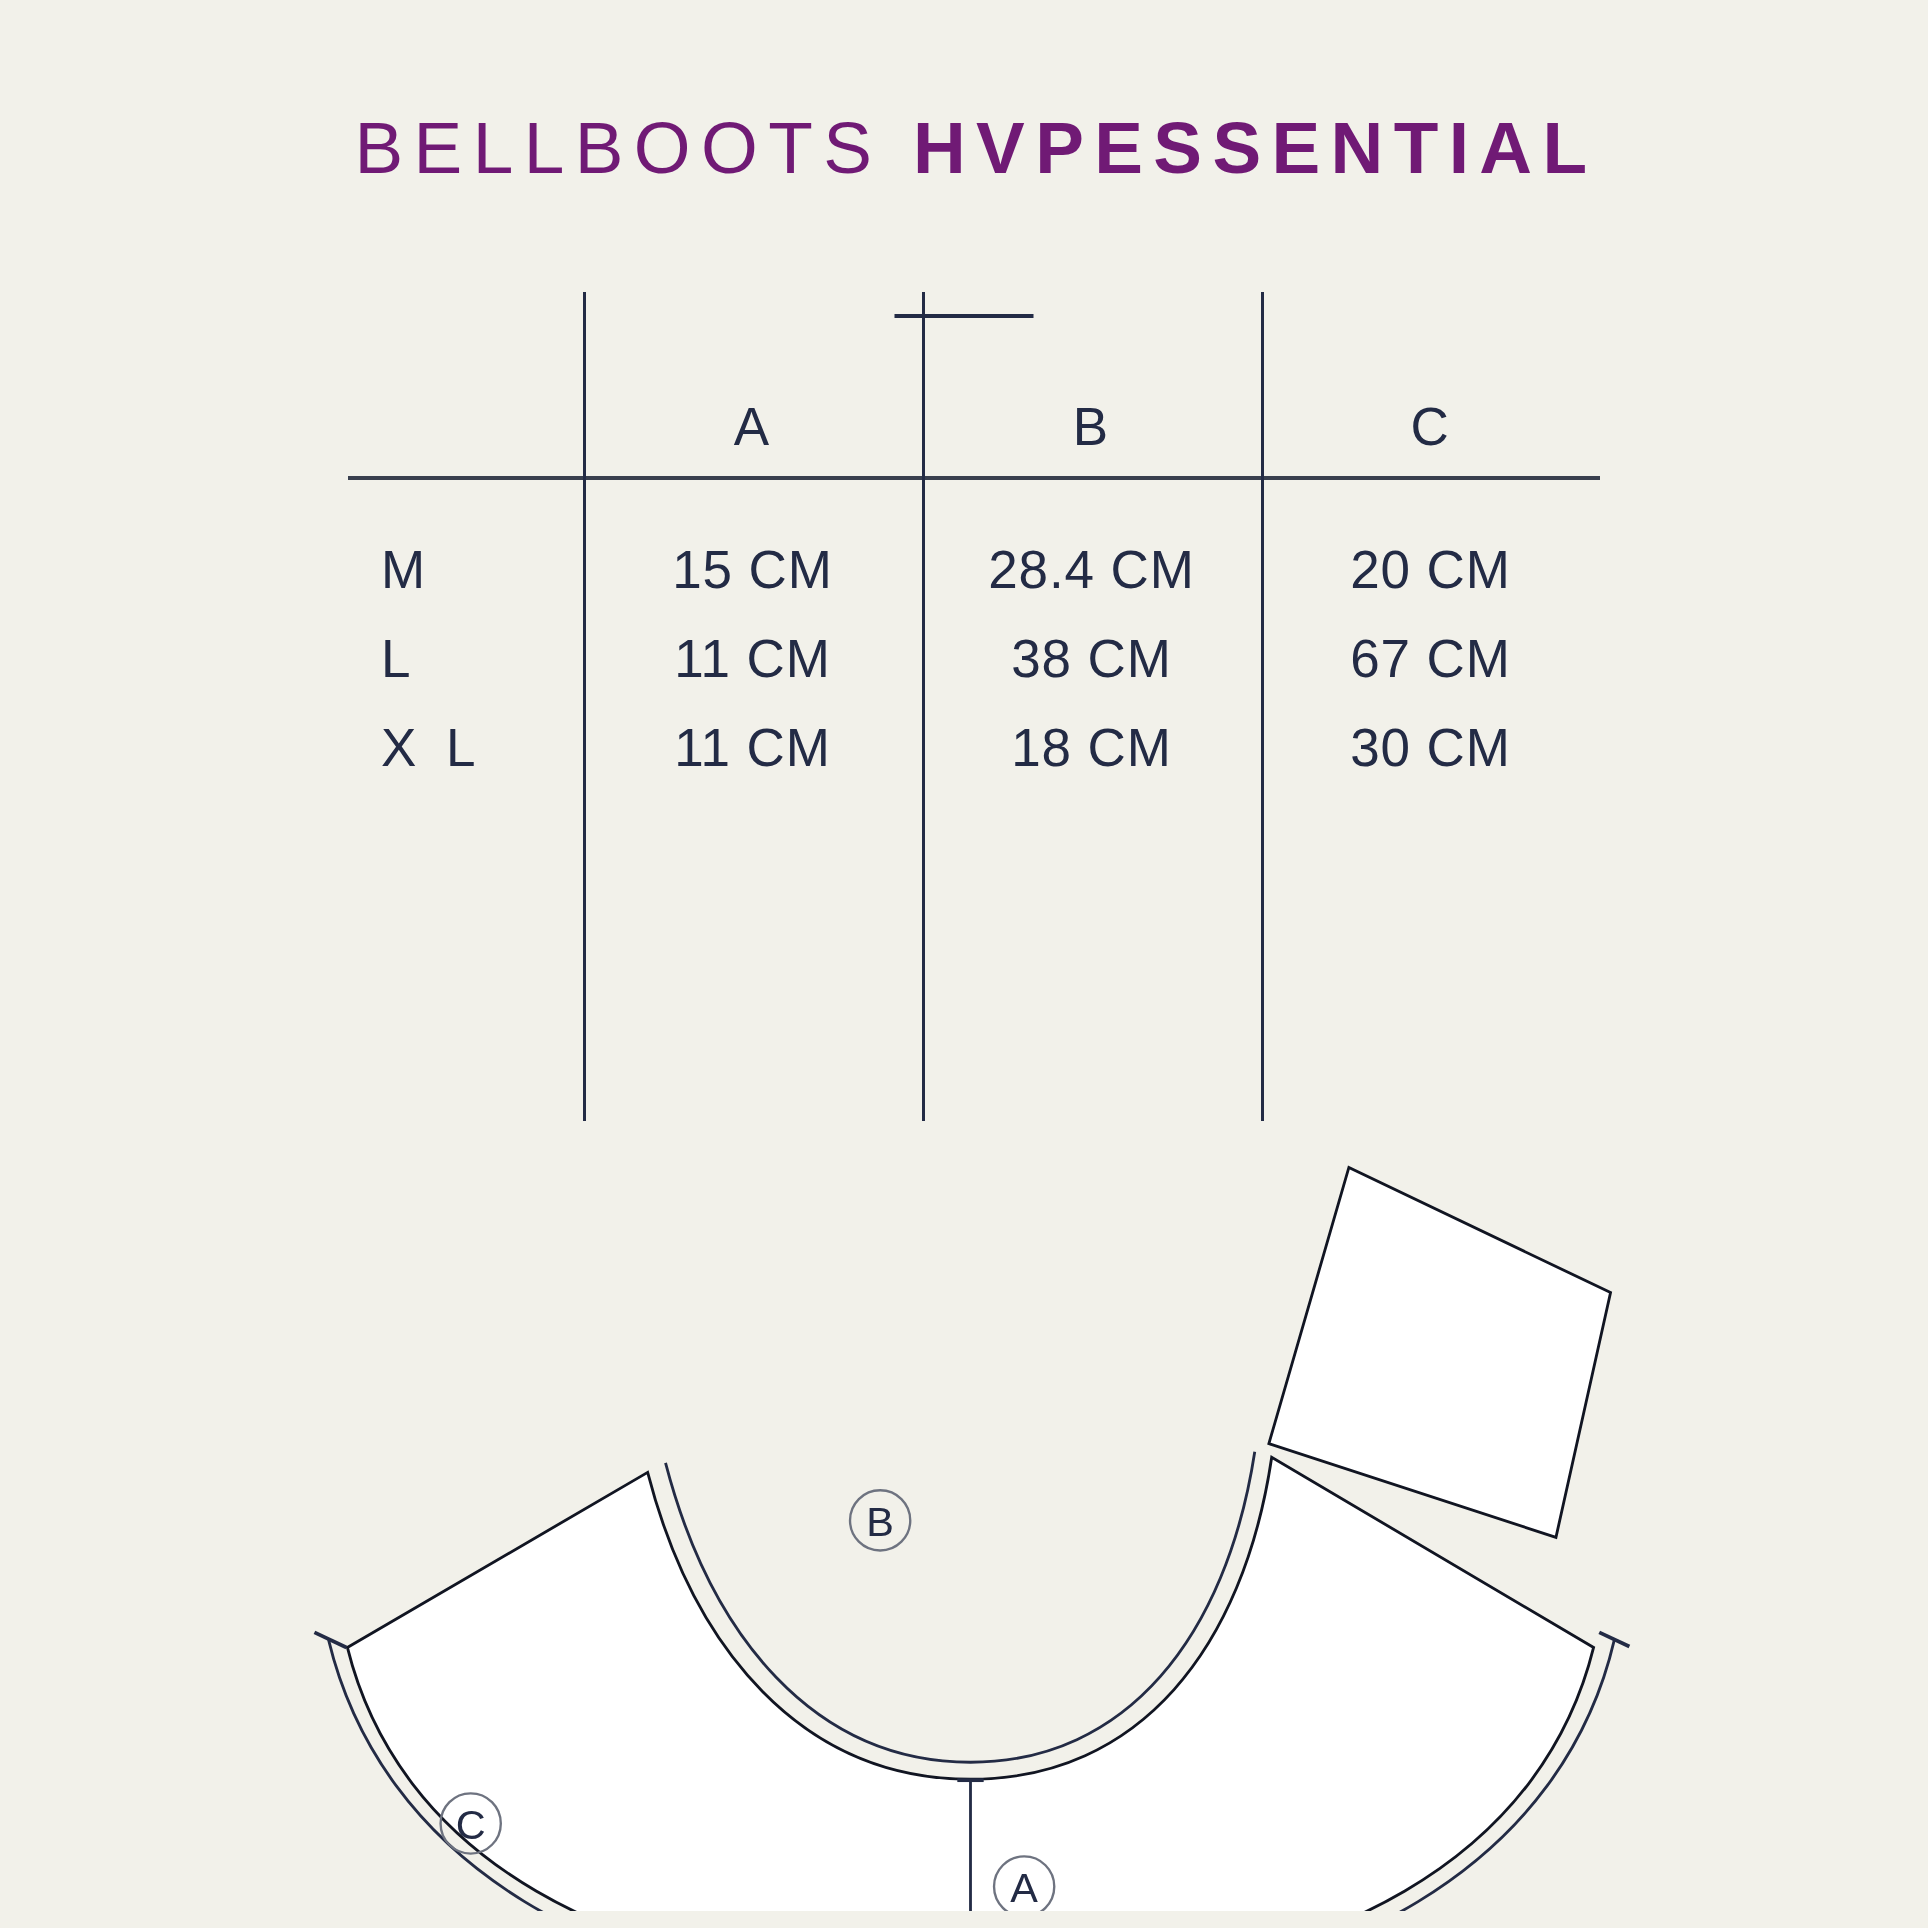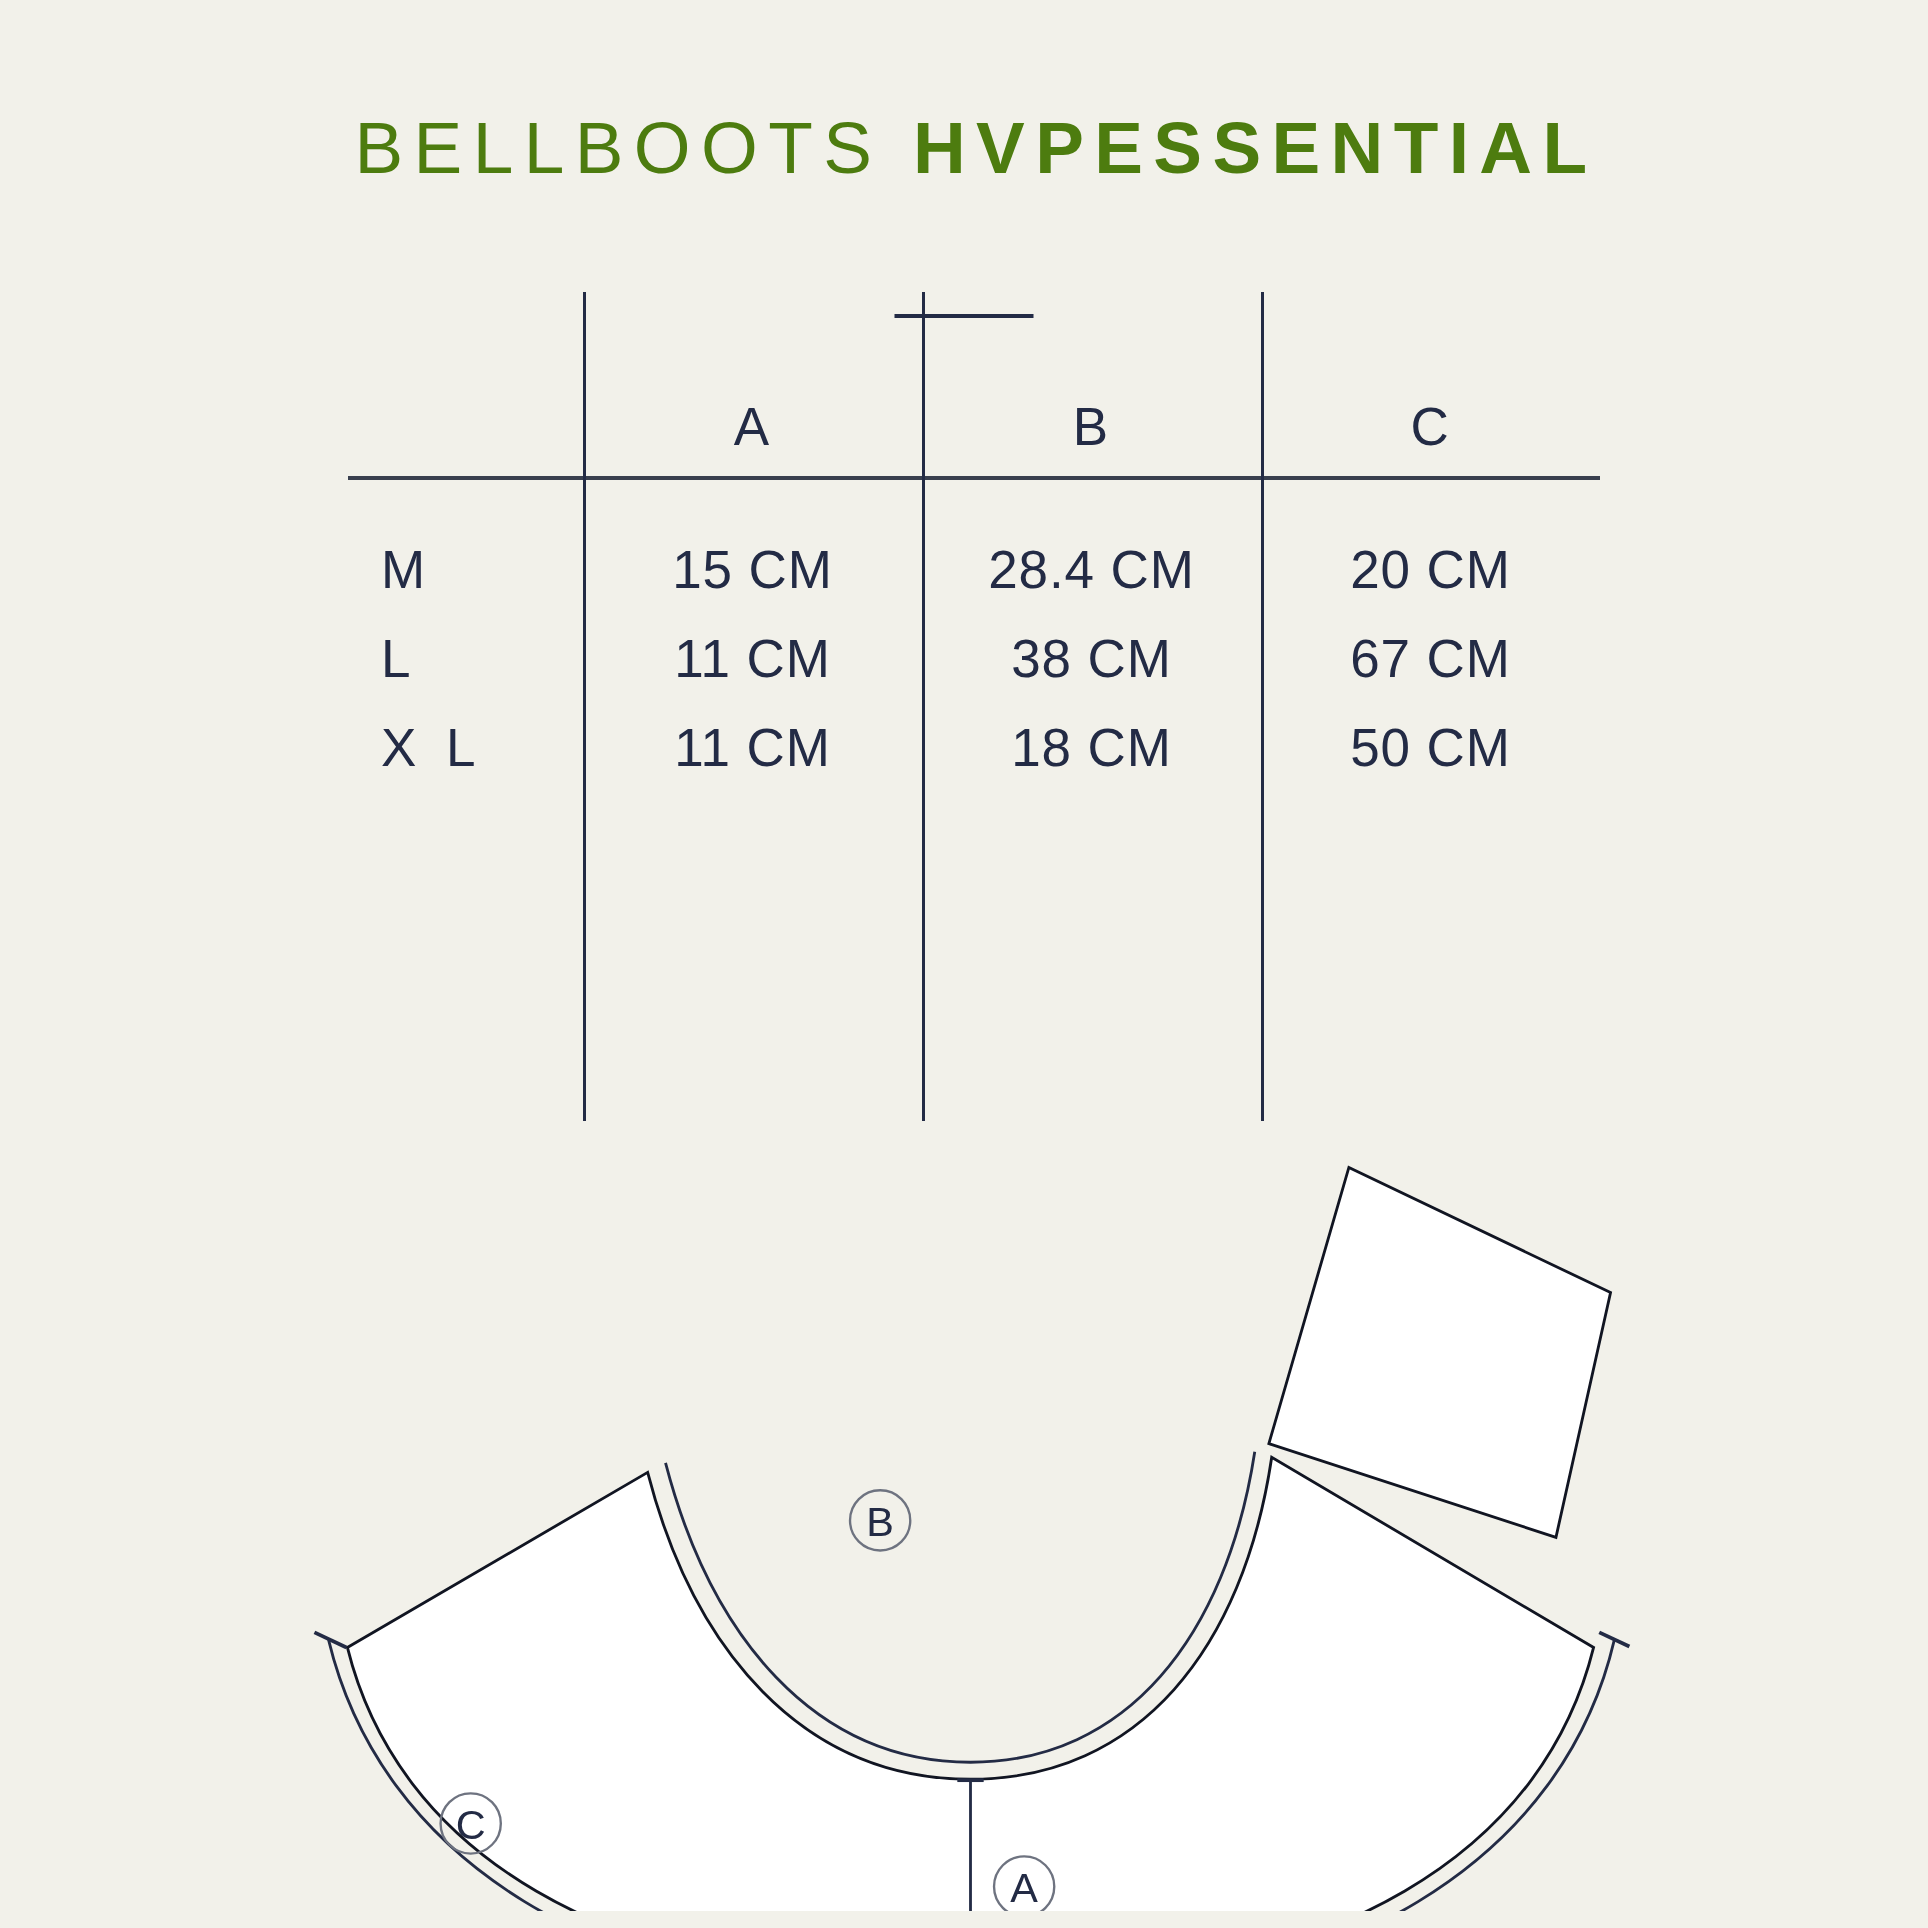--- a/index.html
+++ b/index.html
@@ -22,21 +22,21 @@
     top: 111px;
     left: 0;
     width: 1928px;
     text-align: center;
   }
   .title {
     font-size: 73px;
     line-height: 1;
     letter-spacing: 10.4px;
     white-space: nowrap;
-    color: #4d7c0f;
+    color: #701a75;
     margin-left: 24px;
   }
   .title .light {
     font-weight: 300;
   }
   .title .bold {
     font-weight: 700;
   }
   .title-rule {
     position: absolute;
@@ -202,21 +202,21 @@
       <tr>
         <td class="size-cell">L</td>
         <td>11 CM</td>
         <td>38 CM</td>
         <td>67 CM</td>
       </tr>
       <tr>
         <td class="size-cell">X L</td>
         <td>11 CM</td>
         <td>18 CM</td>
-        <td>50 CM</td>
+        <td>30 CM</td>
       </tr>
     </tbody>
   </table>
 
   <div class="h-rule"></div>
   <div class="v-rule v1"></div>
   <div class="v-rule v2"></div>
   <div class="v-rule v3"></div>
 </div>
 

